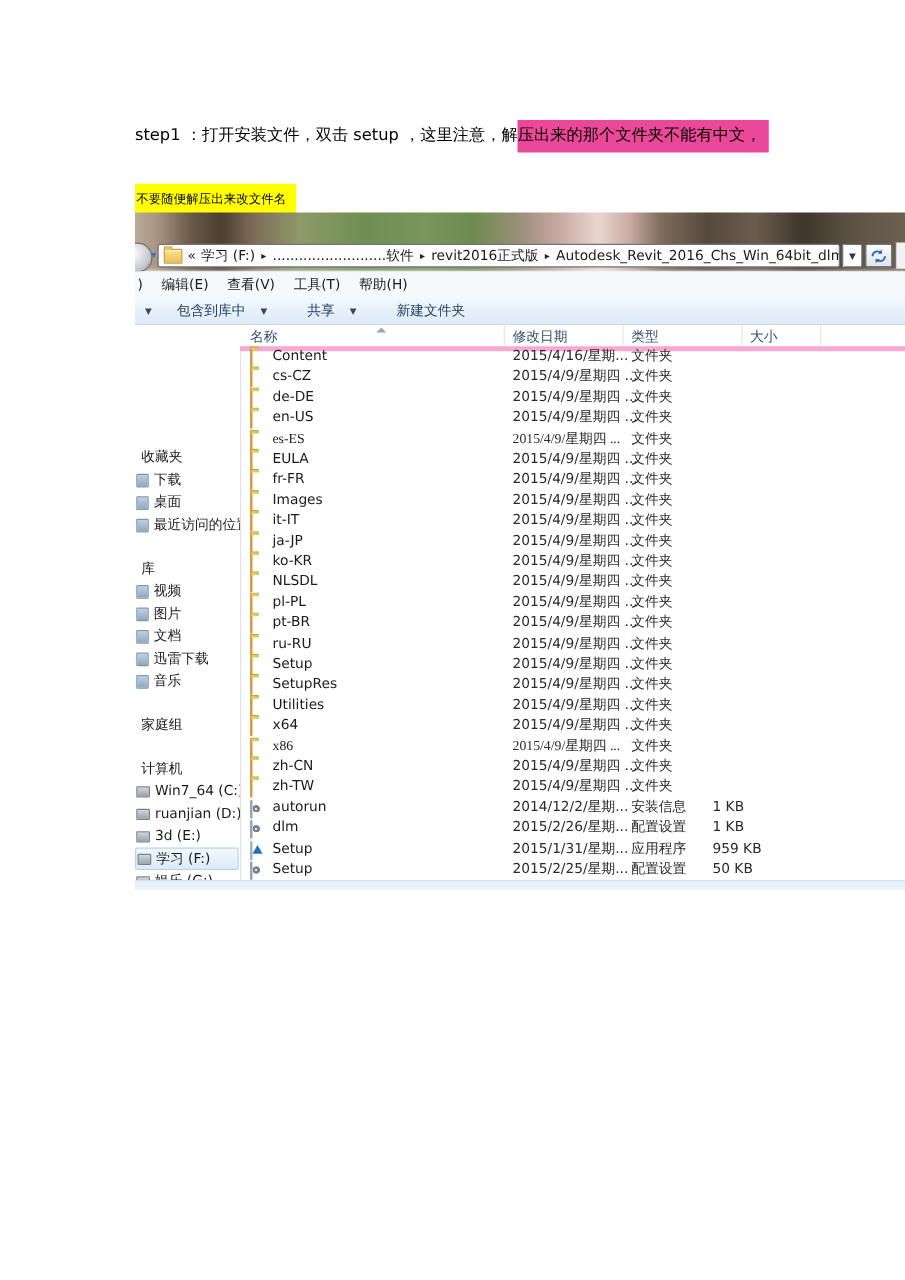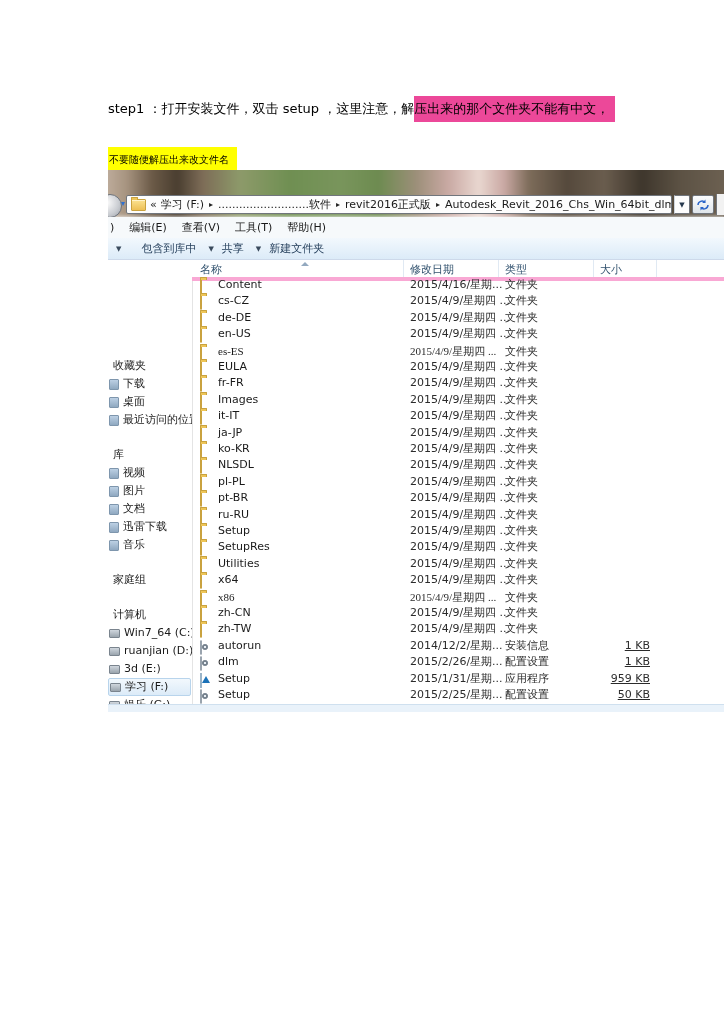--- a/index.html
+++ b/index.html
@@ -32,21 +32,21 @@
     background:linear-gradient(180deg,#fbfcfd,#dfe5ea);border:1px solid #70757c;border-radius:2px;
     display:flex;align-items:center;justify-content:center;}
   .searchsliver{position:absolute;left:608px;top:24px;width:10px;height:21px;background:#f2f2f2;
     border-left:1px solid #70757c;}
   .menurow{position:absolute;left:0;top:47px;width:616px;height:21px;background:#f6f9fb;
     display:flex;align-items:center;gap:15px;padding-left:2px;box-sizing:border-box;color:#1a1a1a;}
   .toolbarrow{position:absolute;left:0;top:68px;width:616px;height:22px;
     background:linear-gradient(180deg,#f2f8fd,#dcebf8);border-bottom:1px solid #cdd9ea;
     box-sizing:border-box;display:flex;align-items:center;color:#1f3a57;}
   .tbcaret{font-size:7px;color:#3a4a5c;margin-left:8px;}
-  .tbitem{margin-left:8px;display:flex;align-items:center;gap:4px;}
+  .tbitem{margin-left:32px;display:flex;align-items:center;gap:4px;}
   .tbitem:first-of-type{margin-left:20px;}
   .main{position:absolute;left:0;top:90px;width:616px;height:444px;background:#fff;}
   .sidebar{position:absolute;left:0;top:0;width:84px;height:444px;overflow:hidden;}
   .sidedivider{position:absolute;left:84px;top:0;width:1px;height:444px;background:#e4e4e4;}
   .sideitem{position:absolute;height:18px;line-height:18px;white-space:nowrap;display:flex;
     align-items:center;gap:4px;left:0;right:1px;padding-left:5px;}
   .sideitem.sel{background:linear-gradient(180deg,#f2f8fd,#dcebf8);border:1px solid #b8d4ec;
     border-radius:2px;height:16px;line-height:16px;}
   .side-ic{flex:0 0 auto;width:8px;height:9px;margin-left:-4px;border-radius:1px;
     background:linear-gradient(#bcd0e4,#8fa8c0);border:1px solid #7e96ad;}
@@ -69,21 +69,21 @@
   .inf-ic::after,.ini-ic::after{content:"";position:absolute;left:1px;top:3px;width:6px;height:6px;
     border-radius:50%;background:radial-gradient(circle,#e8eef4 0 20%,#76828e 21% 70%,transparent 71%);}
   .app-ic{width:12px;height:12px;background:linear-gradient(180deg,#eef6fc,#cfe4f2);
     border:1px solid #9ab4c8;position:relative;}
   .app-ic::after{content:"";position:absolute;left:1px;top:2px;border-left:4px solid transparent;
     border-right:4px solid transparent;border-bottom:7px solid #1b72b8;}
   .fic{left:8px;} .fic.folder-ic{left:8px;}
   .fname{position:absolute;left:26px;}
   .fdate{position:absolute;left:218px;color:#2b2b2b;}
   .ftype{position:absolute;left:313px;color:#2b2b2b;}
-  .fsize{position:absolute;left:378px;width:80px;text-align:right;color:#2b2b2b;text-decoration:underline;}
+  .fsize{position:absolute;left:378px;width:80px;color:#2b2b2b;}
   .statusstrip{position:absolute;left:0;top:534px;width:616px;height:8px;background:#e9f2fa;
     border-top:1px solid #cfe0ef;box-sizing:border-box;}
 </style>
 </head>
 <body>
 
 <div class="page">
 
   <div class="anno">
     <span>step1 ：打开安装文件，双击    setup  ，这里注意，解</span><span class="hl">压出来的那个文件夹不能有中文，</span>

